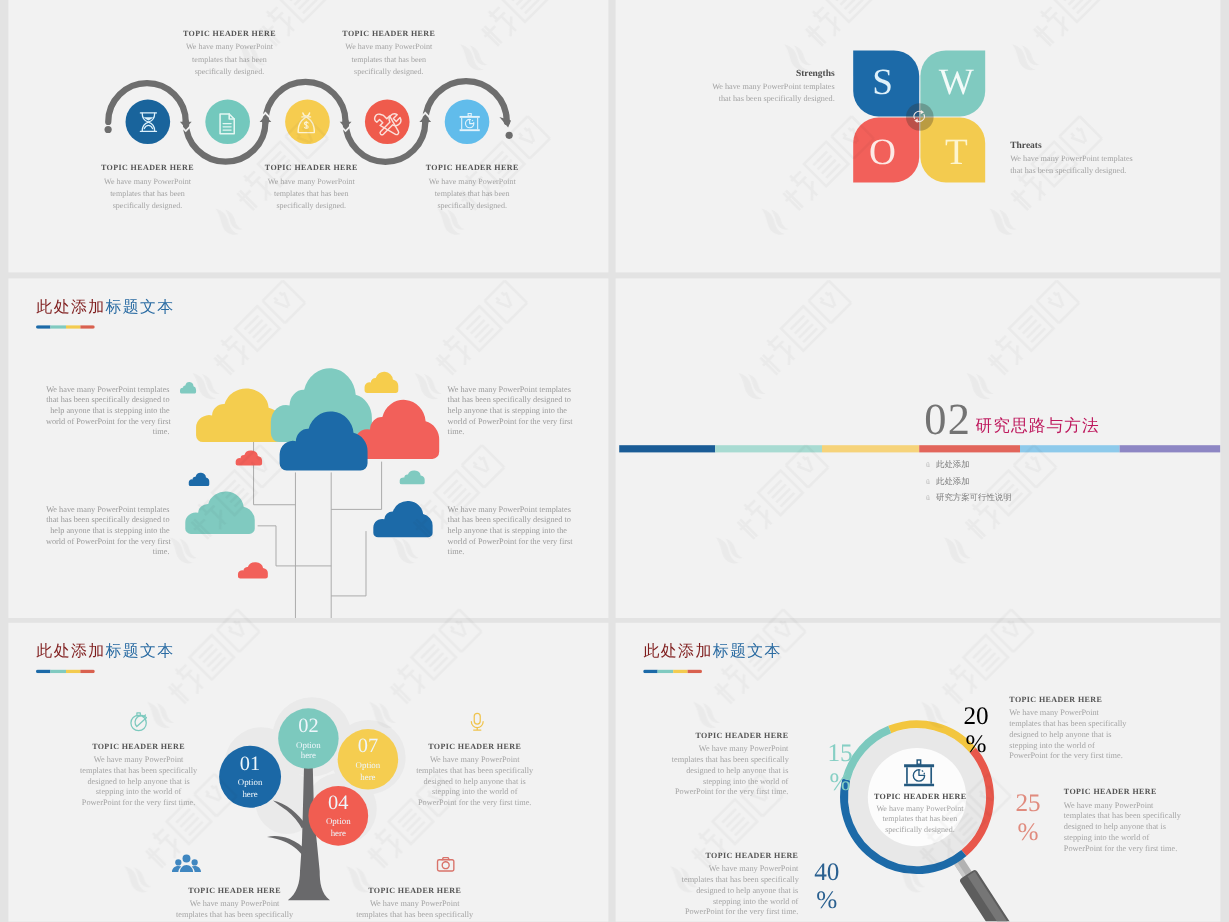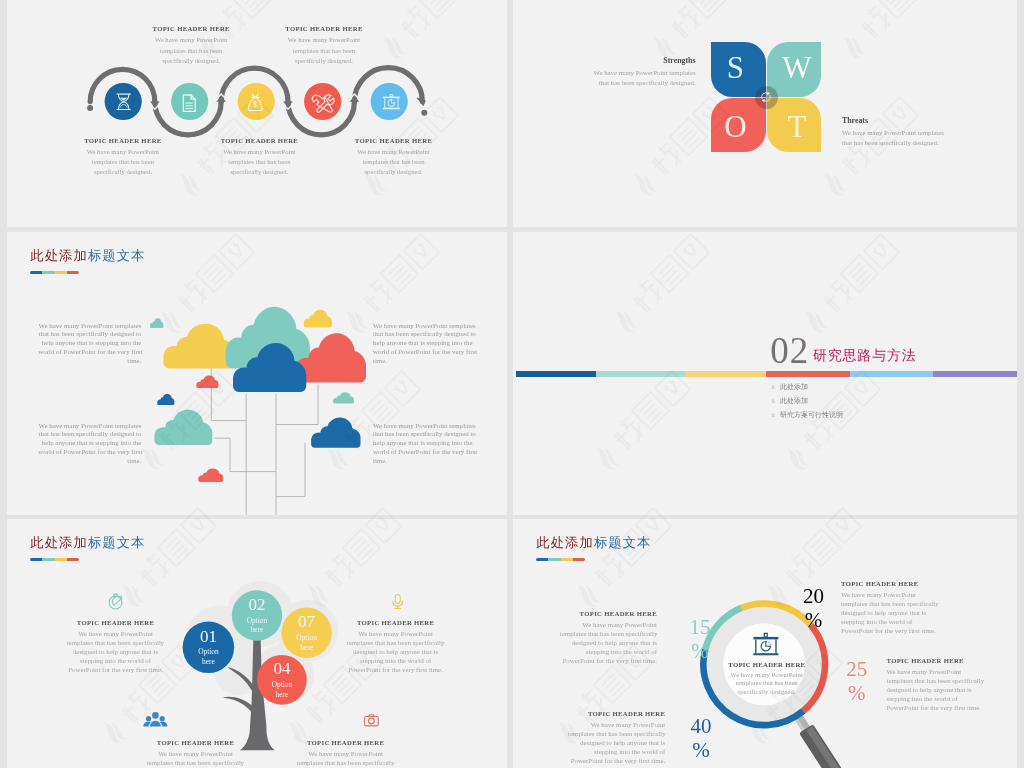--- a/index.html
+++ b/index.html
@@ -572,21 +572,21 @@
       <div style="margin-top:3px;">%</div>
     </div>
     <div class="pct" style="left:289.4px;top:66.6px;color:#000000;width:22px;">
       <div>20</div>
       <div style="margin-top:3px;">%</div>
     </div>
     <div class="pct" style="left:332.7px;top:140.4px;color:#e08b7e;width:22px;">
       <div>25</div>
       <div style="margin-top:3px;">%</div>
     </div>
-    <div class="pct" style="left:165px;top:196.6px;color:#2a6090;width:22px;margin-left:12px;">
+    <div class="pct" style="left:165px;top:196.6px;color:#2a6090;width:22px;">
       <div>40</div>
       <div style="margin-top:3px;">%</div>
     </div>
   </div>
 </div>
 <svg class="wm" width="1024" height="768" viewBox="0 0 1024 768" style="position:absolute;left:0;top:0;pointer-events:none;mix-blend-mode:multiply;">
   <defs>
     <g id="wmtile">
       <g transform="rotate(-45) scale(1.25)" fill="none" stroke="#e0e0e0" stroke-width="1.7">
 

